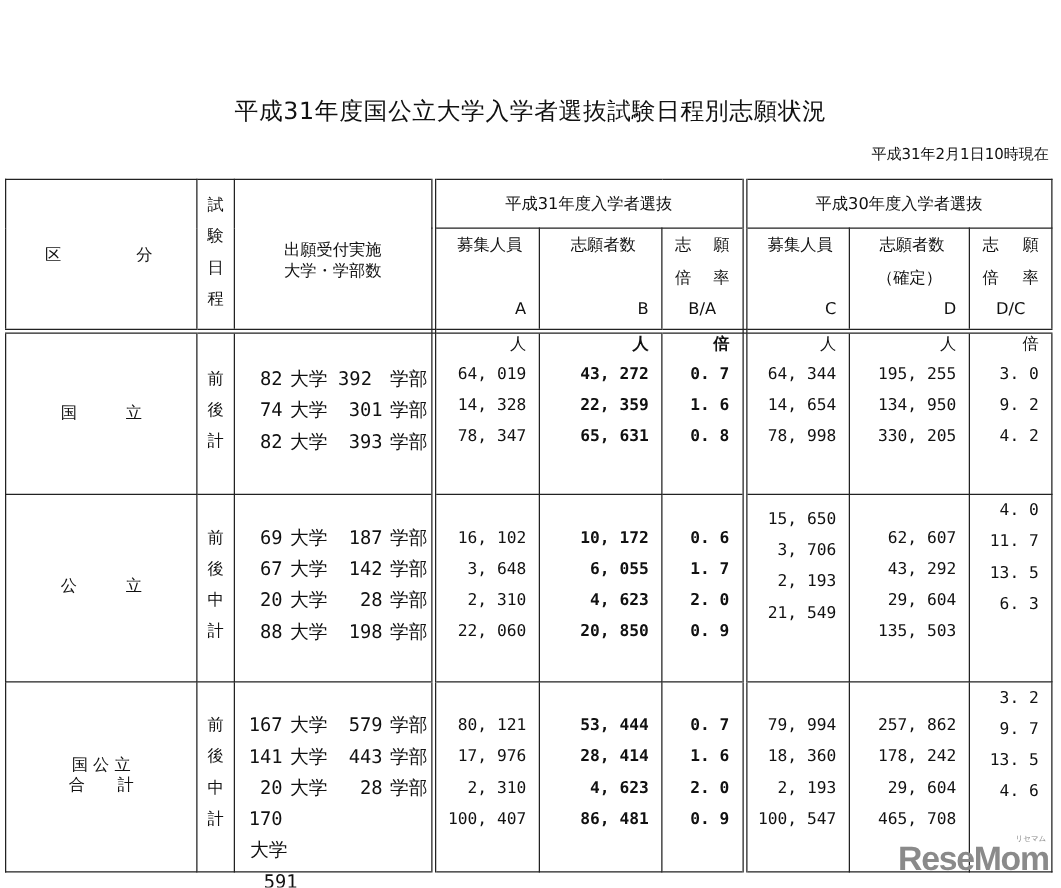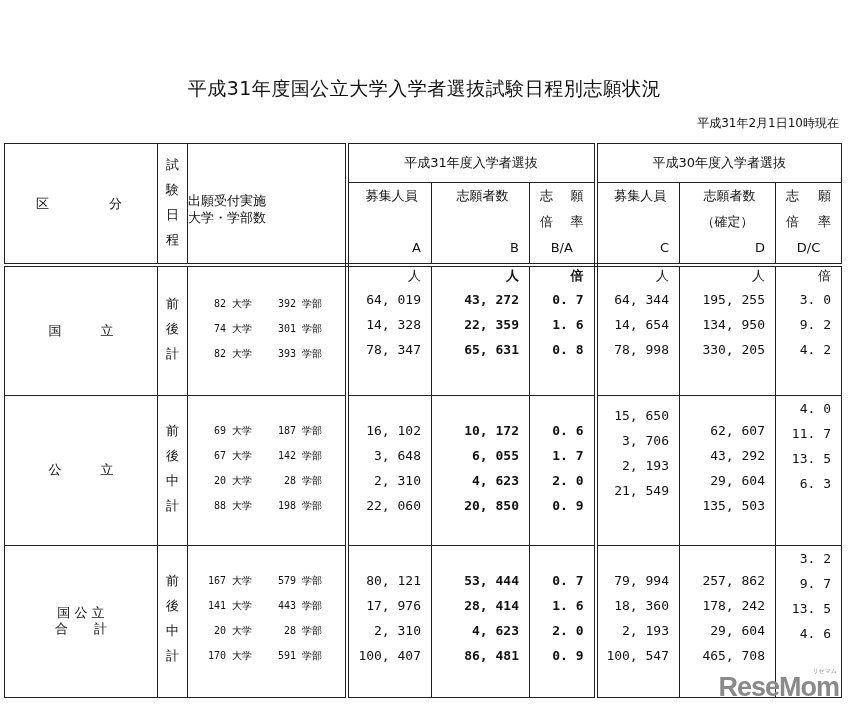--- a/index.html
+++ b/index.html
@@ -8,35 +8,35 @@
   .title { position:absolute; left:0; width:849px; top:76px; text-align:center;
            font-size:19px; letter-spacing:0.5px; }
   .asof { position:absolute; right:10px; top:115px; font-size:12px; }
   table.main { position:absolute; left:4px; top:143px; border-collapse:collapse;
                table-layout:fixed; font-size:13px; }
   table.main td { border:1.5px solid #222; padding:0; vertical-align:top; }
   .dbl-r { border-right:4px double #222 !important; }
   .dbl-b { border-bottom:4px double #222 !important; }
   .hdr-cat { text-align:center; vertical-align:middle !important; letter-spacing:28px; padding-left:24px !important; }
   .vert { text-align:center; line-height:25px; padding-top:8px !important; }
-  .hdr-univ { padding-top:48px !important; line-height:17px; }
+  .hdr-univ { text-align:center; padding-top:48px !important; line-height:17px; }
   .grp-title { text-align:center; vertical-align:middle !important; height:38px; }
   .colhead { position:relative; height:80px; }
   .colhead .lbl { position:absolute; top:4px; left:4px; right:0; text-align:center; }
   .colhead .lbl2 { position:absolute; top:30px; left:0; right:0; text-align:center; }
   .colhead .letter { position:absolute; bottom:8px; right:10px; }
   .ratiohead .r1 { position:absolute; top:4px; left:10px; right:10px; display:flex; justify-content:space-between; }
   .ratiohead .r2 { position:absolute; top:30px; left:10px; right:10px; display:flex; justify-content:space-between; }
   .ratiohead .letter { position:absolute; bottom:8px; left:0; right:0; text-align:center; }
   .sec-label { text-align:center; vertical-align:middle !important; line-height:16px; }
   .line { height:25px; line-height:25px; white-space:pre; }
   .num { text-align:right; padding-right:10px !important; font-family:"DejaVu Sans Mono","Liberation Mono",monospace; font-size:13px; }
   .num.bold { font-weight:bold; }
   .sched { text-align:center; }
-  .univ { font-family:"DejaVu Sans Mono","Liberation Mono",monospace; font-size:10px; padding-left:6px; }
+  .univ { font-family:"DejaVu Sans Mono","Liberation Mono",monospace; font-size:15px; padding-left:6px; }
   .unit { height:20px; line-height:18px; text-align:right; padding-right:10px; }
   .watermark { position:absolute; right:10px; top:672px; font-family:"Liberation Sans",sans-serif;
                font-weight:bold; font-size:27px; color:#8a8a8a; letter-spacing:-1px; }
   .watermark .sm { position:absolute; right:2px; top:-5px; font-size:6px; color:#888; letter-spacing:0; font-weight:normal; }
 </style>
 </head>
 <body>
 
 <div class="title">平成31年度国公立大学入学者選抜試験日程別志願状況</div>
 <div class="asof">平成31年2月1日10時現在</div>
@@ -113,21 +113,21 @@
   <tr style="height: 130px;">
         <td class="sec-label">
           <div>国　　　立</div>
         </td>
         <td class="sched" style="padding-top: 24px;">
           <div class="line">前</div>
           <div class="line">後</div>
           <div class="line">計</div>
         </td>
         <td class="dbl-r" style="padding-top: 24px;">
-          <div class="line univ" style="display: flex;"><span style="width: 32px; text-align: right;">82</span><span style="margin-left: 6px; font-family: &quot;DejaVu Sans&quot;, sans-serif;">大学</span><span style="width: 44px; text-align: right;">392</span><span style="margin-left: 6px; font-family: &quot;DejaVu Sans&quot;, sans-serif;">学部</span></div>
+          <div class="line univ" style="display: flex;"><span style="width: 32px; text-align: right;">82</span><span style="margin-left: 6px; font-family: &quot;DejaVu Sans&quot;, sans-serif;">大学</span><span style="width: 44px; text-align: center;">392</span><span style="margin-left: 6px; font-family: &quot;DejaVu Sans&quot;, sans-serif;">学部</span></div>
           <div class="line univ" style="display: flex; align-items: center;"><span style="width: 32px; text-align: right;">74</span><span style="margin-left: 6px; font-family: &quot;DejaVu Sans&quot;, sans-serif;">大学</span><span style="width: 44px; text-align: right;">301</span><span style="margin-left: 6px; font-family: &quot;DejaVu Sans&quot;, sans-serif;">学部</span></div>
           <div class="line univ" style="display: flex;"><span style="width: 32px; text-align: right;">82</span><span style="margin-left: 6px; font-family: &quot;DejaVu Sans&quot;, sans-serif;">大学</span><span style="width: 44px; text-align: right;">393</span><span style="margin-left: 6px; font-family: &quot;DejaVu Sans&quot;, sans-serif;">学部</span></div>
         </td>
         <td class="num ">
           <div class="unit" style="padding-right: 0px;">人</div>
           <div class="line">64, 019</div>
           <div class="line">14, 328</div>
           <div class="line">78, 347</div>
         </td>
         <td class="num bold">
@@ -222,21 +222,21 @@
         <td class="sched" style="padding-top: 22px;">
           <div class="line">前</div>
           <div class="line">後</div>
           <div class="line">中</div>
           <div class="line">計</div>
         </td>
         <td class="dbl-r" style="padding-top: 22px;">
           <div class="line univ" style="display: flex;"><span style="width: 32px; text-align: right;">167</span><span style="margin-left: 6px; font-family: &quot;DejaVu Sans&quot;, sans-serif;">大学</span><span style="width: 44px; text-align: right;">579</span><span style="margin-left: 6px; font-family: &quot;DejaVu Sans&quot;, sans-serif;">学部</span></div>
           <div class="line univ" style="display: flex;"><span style="width: 32px; text-align: right;">141</span><span style="margin-left: 6px; font-family: &quot;DejaVu Sans&quot;, sans-serif;">大学</span><span style="width: 44px; text-align: right;">443</span><span style="margin-left: 6px; font-family: &quot;DejaVu Sans&quot;, sans-serif;">学部</span></div>
           <div class="line univ" style="display: flex;"><span style="width: 32px; text-align: right;">20</span><span style="margin-left: 6px; font-family: &quot;DejaVu Sans&quot;, sans-serif;">大学</span><span style="width: 44px; text-align: right;">28</span><span style="margin-left: 6px; font-family: &quot;DejaVu Sans&quot;, sans-serif;">学部</span></div>
-          <div class="line univ" style="display: flex;"><span style="width: 32px; text-align: right;">170</span><span style="margin-left: 6px; font-family: &quot;DejaVu Sans&quot;, sans-serif;">大学</span><span style="width: 44px; text-align: right;">591</span><span style="margin-left: 6px; font-family: &quot;DejaVu Sans&quot;, sans-serif;">学部</span></div>
+          <div class="line univ" style="display: flex; flex-direction: column;"><span style="width: 32px; text-align: right;">170</span><span style="margin-left: 6px; font-family: &quot;DejaVu Sans&quot;, sans-serif;">大学</span><span style="width: 44px; text-align: right;">591</span><span style="margin-left: 6px; font-family: &quot;DejaVu Sans&quot;, sans-serif;">学部</span></div>
         </td>
         <td class="num " style="padding-top: 22px;">
           <div class="line">80, 121</div>
           <div class="line">17, 976</div>
           <div class="line">2, 310</div>
           <div class="line">100, 407</div>
         </td>
         <td class="num bold" style="padding-top: 22px;">
           <div class="line">53, 444</div>
           <div class="line">28, 414</div>

